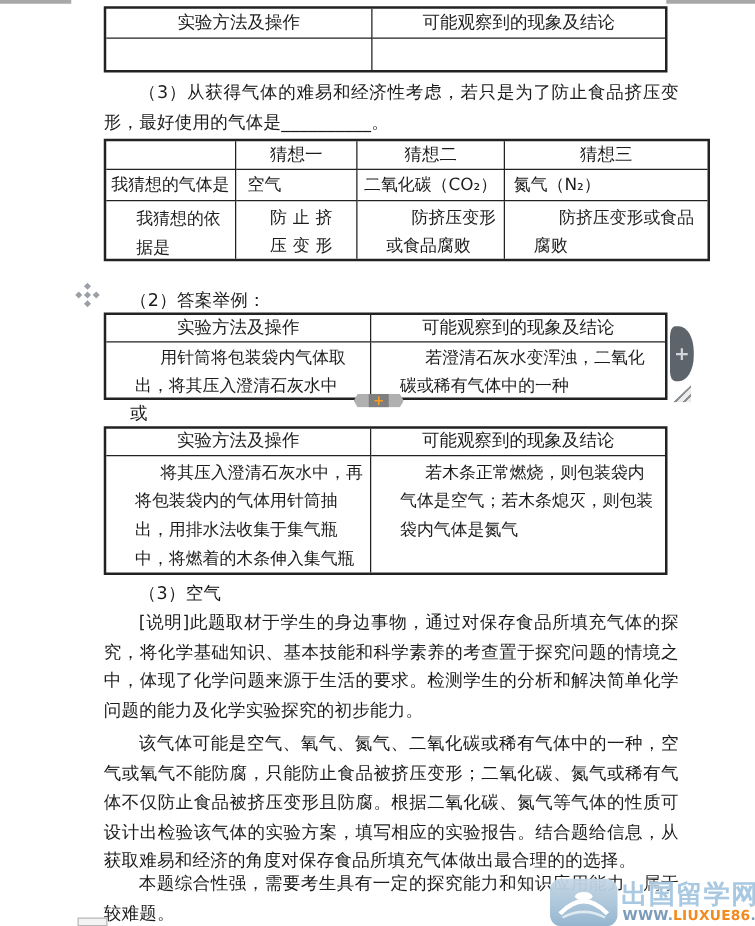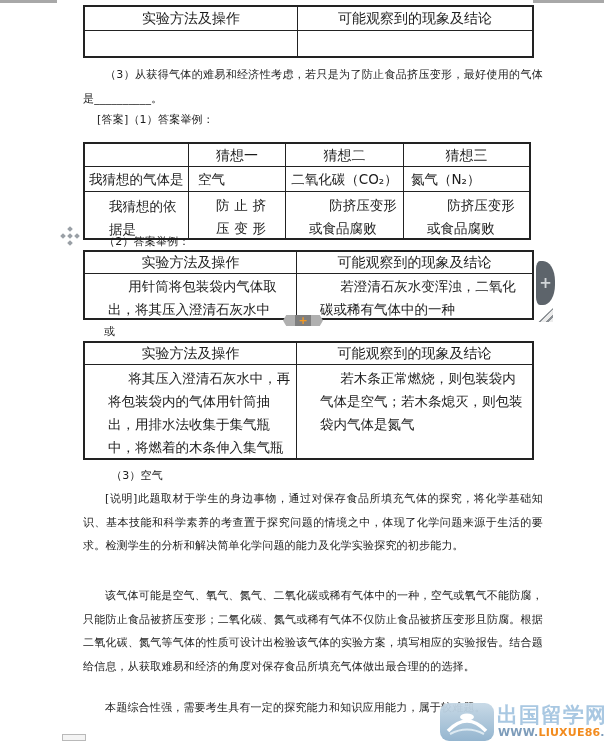--- a/index.html
+++ b/index.html
@@ -18,21 +18,21 @@
   .tbl{position:absolute;box-sizing:border-box;border:2px solid #222;background:#fff;display:grid;}
   .cell{box-sizing:border-box;border-right:1px solid #222;border-bottom:1px solid #222;
         font-size:13.5px;line-height:23px;overflow:hidden;}
   .cell.lastcol{border-right:none;}
   .cell.lastrow{border-bottom:none;margin-left:20px;}
   .cell.hd{display:flex;align-items:center;justify-content:center;font-size:14px;}
   .cell.body-txt{padding:1px 3px;text-indent:1.5em;}
   .cell.rowlabel{padding:1px 2px 1px 4px;display:flex;align-items:center;font-size:13.5px;}
 
   
-  .txt{position:absolute;font-size:11px;line-height:23.5px;letter-spacing:0.2px;}
+  .txt{position:absolute;font-size:14px;line-height:23.5px;letter-spacing:0.2px;}
   .para{width:460px;text-indent:2em;text-align:justify;}
 
   
   .move-handle{position:absolute;left:61px;top:227px;width:18px;height:18px;}
   .move-handle i{position:absolute;width:4px;height:4px;background:#9aa0a6;transform:rotate(45deg);}
   .side-flag{position:absolute;left:536px;top:261px;width:19px;height:44px;background:#5d646b;
              border-radius:4px 12px 12px 4px / 8px 20px 20px 8px;
              display:flex;align-items:center;justify-content:center;
              color:#d2d6d9;font-size:15px;font-weight:bold;cursor:pointer;}
   .resize-grip{position:absolute;left:538px;top:308px;width:15px;height:14px;
@@ -69,21 +69,21 @@
     <div class="cell hd">实验方法及操作</div>
     <div class="cell hd lastcol">可能观察到的现象及结论</div>
     <div class="cell lastrow"></div>
     <div class="cell lastrow lastcol"></div>
   </div>
 
   <div class="txt para" style="left:83px;top:63px;">（3）从获得气体的难易和经济性考虑，若只是为了防止食品挤压变形，最好使用的气体是__________。</div>
 
   <div class="txt" style="left:97px;top:108px;">[答案]（1）答案举例：</div>
 
-  <div class="tbl" style="left:83px;top:142px;width:448px;height:98px;grid-template-columns:104px 97px 118px 1fr;grid-template-rows:23px 25px 1fr;">
+  <div class="tbl" style="left:83px;top:111px;width:485px;height:98px;grid-template-columns:104px 97px 118px 1fr;grid-template-rows:23px 25px 1fr;">
     <div class="cell hd"></div>
     <div class="cell hd">猜想一</div>
     <div class="cell hd">猜想二</div>
     <div class="cell hd lastcol">猜想三</div>
 
     <div class="cell rowlabel">我猜想的气体是</div>
     <div class="cell" style="padding:1px 2px 1px 9px;">空气</div>
     <div class="cell" style="text-align:center;padding:1px 0;">二氧化碳（CO₂）</div>
     <div class="cell lastcol" style="padding:1px 2px 1px 7px;">氮气（N₂）</div>
 

